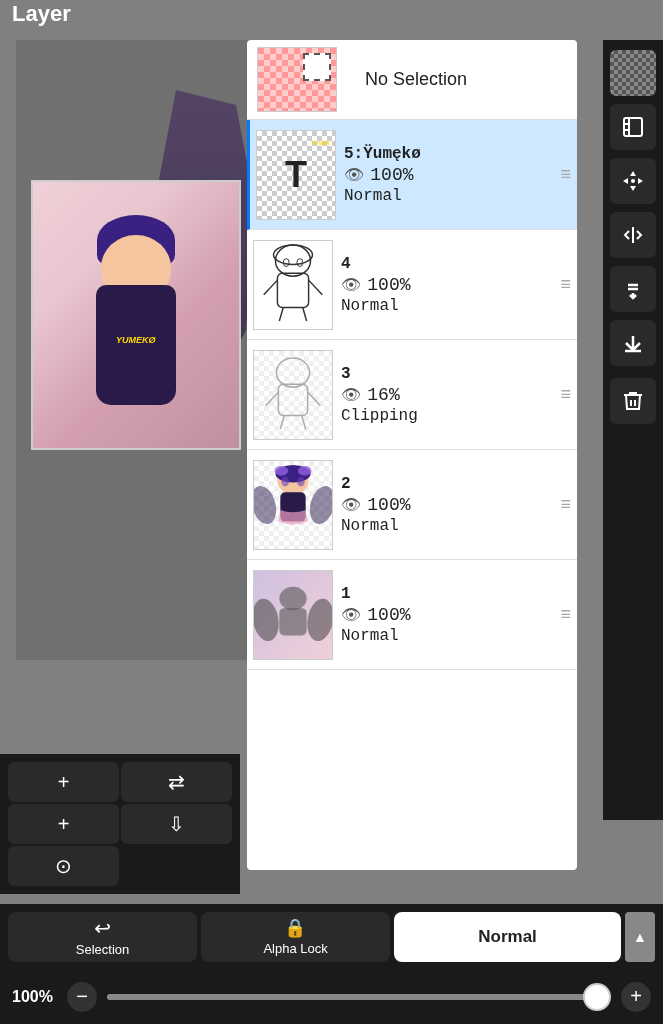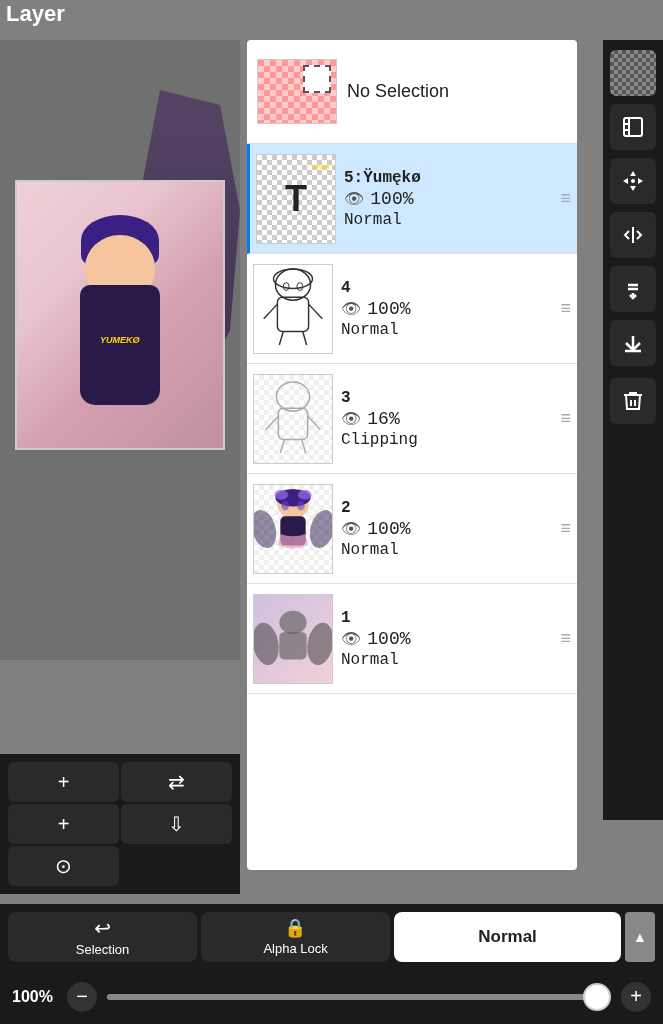--- a/index.html
+++ b/index.html
@@ -8,37 +8,37 @@
       height: 1024px;
       background: #808080;
       font-family: Arial, sans-serif;
       overflow: hidden;
       position: relative;
     }
 
     
     #title-bar {
       position: absolute;
-      top: 0; left: 0;
+      top: 0; left: 6px;
       width: 200px;
       height: 28px;
       display: flex;
       align-items: center;
       padding-left: 6px;
     }
     #title-bar span {
       color: white;
       font-size: 22px;
       font-weight: bold;
     }
 
     
     #canvas-area {
       position: absolute;
-      top: 40px; left: 0;
+      top: 40px; left: 16px;
       width: 240px;
       height: 620px;
       background: #707070;
       display: flex;
       align-items: center;
       justify-content: center;
       overflow: hidden;
     }
     #artwork-frame {
       width: 210px;
@@ -151,26 +151,26 @@
       left: 247px;
       width: 330px;
       height: 830px;
       background: white;
       border-radius: 4px;
       overflow: hidden;
     }
 
     
     #no-selection-row {
-      height: 104px;
+      height: 80px;
       display: flex;
       align-items: center;
       border-bottom: 1px solid #ddd;
       padding: 0 10px;
-      gap: 10px;
+      gap: 28px;
     }
     .no-sel-thumb {
       width: 80px;
       height: 65px;
       border: 1px solid #ccc;
       position: relative;
       overflow: hidden;
     }
     .checker-pattern {
       width: 100%;

